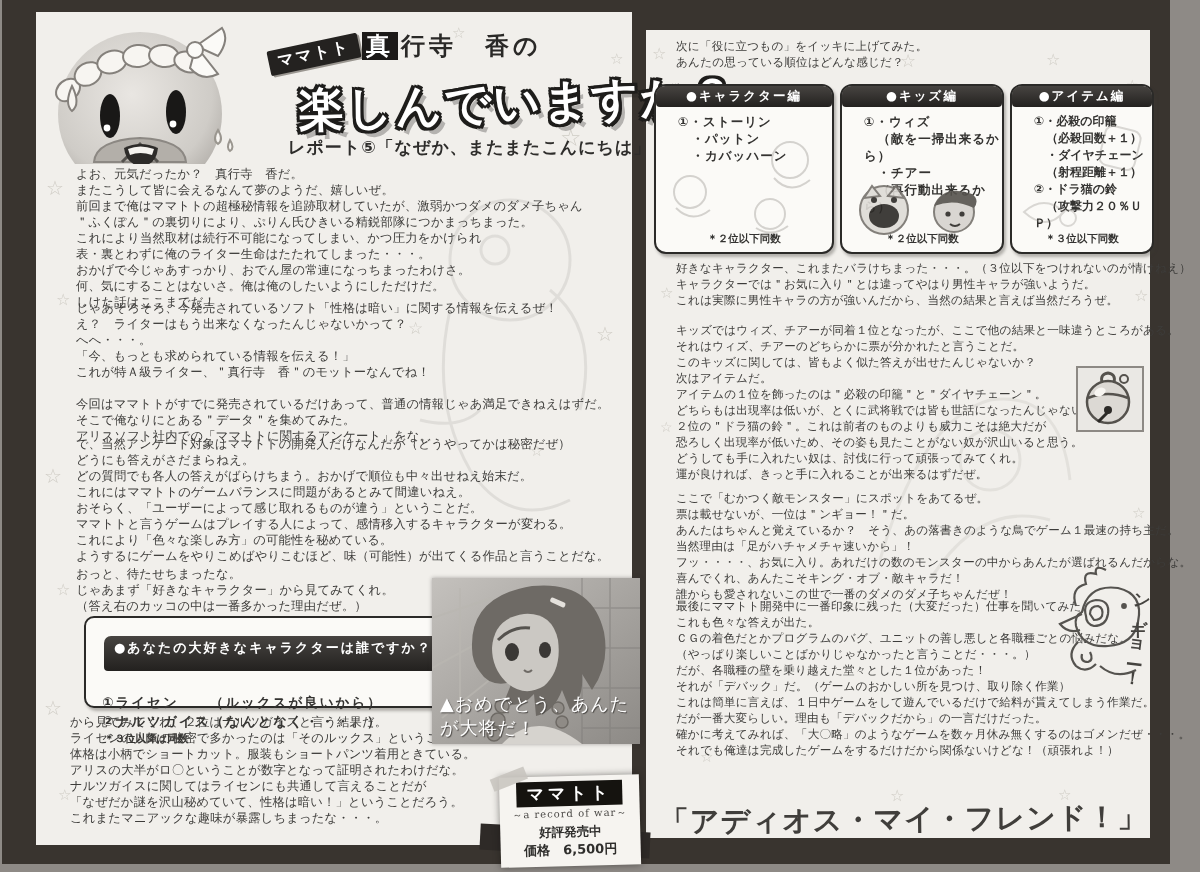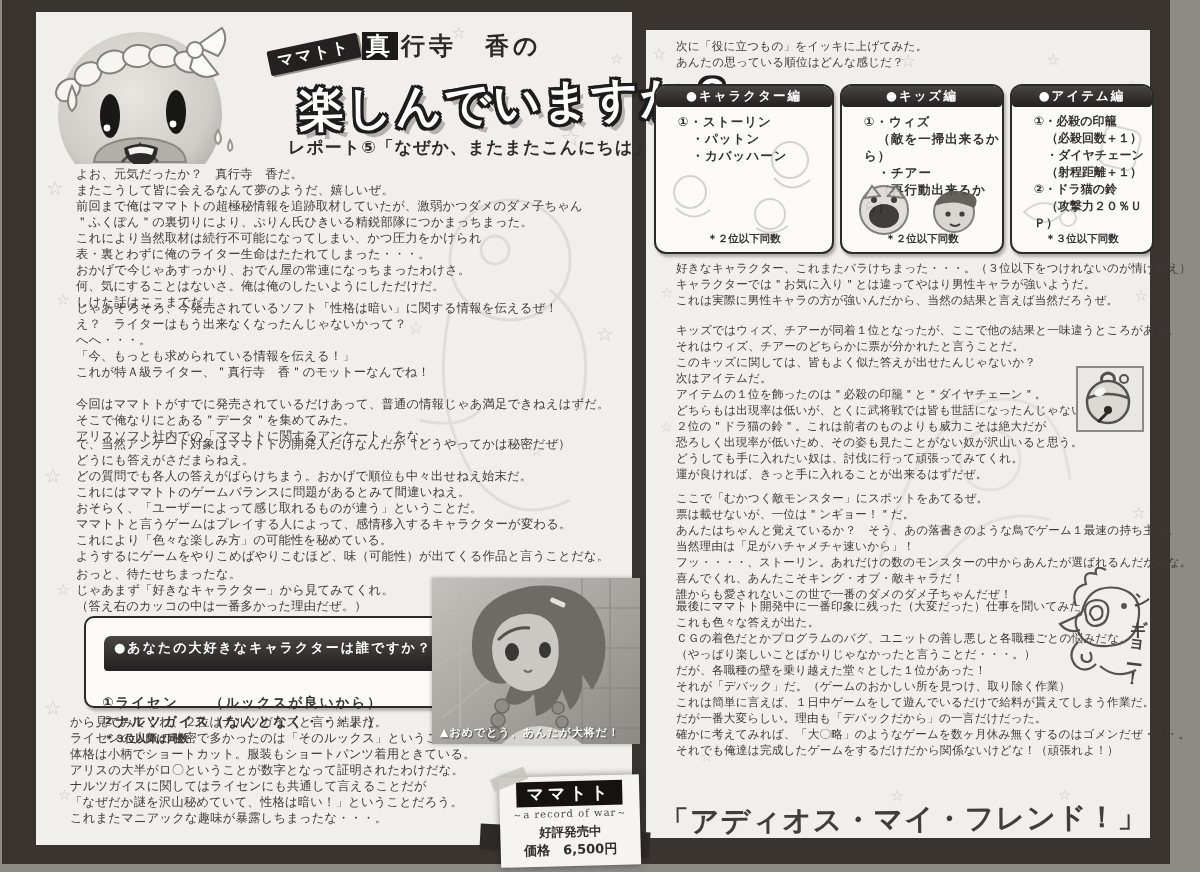--- a/index.html
+++ b/index.html
@@ -33,21 +33,21 @@
   .fbox-note{padding:1px 0 0 18px;font-size:10.5px;font-weight:600;color:#343331;}
   .rbox{position:absolute;top:84px;background:#fbfaf7;border:2px solid #2b2a28;border-radius:12px;height:166px;
         box-shadow:2px 3px 3px rgba(60,56,52,.35);}
   .rbox-bar{margin:0;background:linear-gradient(#474441,#23211f);color:#fff;border-radius:9px 9px 4px 4px;
         font-size:12.5px;font-weight:700;letter-spacing:2px;text-align:center;padding:2px 0;}
   .rbox-lines{padding:6px 0 0 22px;font-size:12.5px;font-weight:600;letter-spacing:1px;line-height:17px;color:#343331;}
   .rbox-note{position:absolute;bottom:6px;width:100%;text-align:center;font-size:10.5px;font-weight:600;color:#343331;}
   .sketch{position:absolute;pointer-events:none;}
   .photo{position:absolute;left:432px;top:578px;width:208px;height:166px;overflow:hidden;
          box-shadow:0 0 4px rgba(50,46,44,.4);}
-  .photo-caption{position:absolute;left:8px;bottom:4px;color:#fff;font-size:11px;font-weight:700;
+  .photo-caption{position:absolute;left:8px;bottom:4px;color:#fff;font-size:18px;font-weight:400;
          letter-spacing:1px;text-shadow:1px 1px 1px #4a4744;}
   .product{position:absolute;left:500px;top:776px;width:140px;height:90px;background:#f6f4f0;text-align:center;
          transform:rotate(-1.5deg);box-shadow:0 0 7px rgba(20,18,16,.5);}
   .product-logo{display:inline-block;background:#15130f;color:#fff;font-weight:900;font-size:17px;
          padding:1px 10px;letter-spacing:4px;margin-top:5px;}
   .product-sub{font-family:"DejaVu Serif",serif;font-size:10px;color:#4a4845;letter-spacing:1px;margin-top:1px;}
   .product-status{font-size:12.5px;font-weight:700;color:#2f2e2c;margin-top:3px;}
   .product-price{font-size:13px;font-weight:700;color:#2f2e2c;}
   .tape{position:absolute;left:-8px;top:-5px;width:36px;height:13px;background:#c7c3bd;opacity:.85;transform:rotate(-20deg);}
   .corner-shadow{position:absolute;left:480px;top:828px;width:170px;height:26px;background:#2e2a27;transform:rotate(3deg);}
@@ -266,21 +266,21 @@
         <div>　（射程距離＋１）</div>
         <div>②・ドラ猫の鈴</div>
         <div>　（攻撃力２０％ＵＰ）</div>
       </div>
     <div class="rbox-note">＊３位以下同数</div>
   </div>
 
   <div class="tx rtx" style="left:676px;top:260px"><div>好きなキャラクター、これまたバラけちまった・・・。（３位以下をつけれないのが情けねえ）</div><div>キャラクターでは＂お気に入り＂とは違ってやはり男性キャラが強いようだ。</div><div>これは実際に男性キャラの方が強いんだから、当然の結果と言えば当然だろうぜ。</div></div>
   <div class="tx rtx" style="left:676px;top:322px"><div>キッズではウィズ、チアーが同着１位となったが、ここで他の結果と一味違うところがある。</div><div>それはウィズ、チアーのどちらかに票が分かれたと言うことだ。</div><div>このキッズに関しては、皆もよく似た答えが出せたんじゃないか？</div></div>
   <div class="tx rtx" style="left:676px;top:370px"><div>次はアイテムだ。</div><div>アイテムの１位を飾ったのは＂必殺の印籠＂と＂ダイヤチェーン＂。</div><div>どちらもは出現率は低いが、とくに武将戦では皆も世話になったんじゃないか？</div><div>２位の＂ドラ猫の鈴＂。これは前者のものよりも威力こそは絶大だが</div><div>恐ろしく出現率が低いため、その姿も見たことがない奴が沢山いると思う。</div><div>どうしても手に入れたい奴は、討伐に行って頑張ってみてくれ。</div><div>運が良ければ、きっと手に入れることが出来るはずだぜ。</div></div>
-  <div class="tx rtx" style="left:676px;top:490px"><div>ここで「むかつく敵モンスター」にスポットをあてるぜ。</div><div>票は載せないが、一位は＂ンギョー！＂だ。</div><div>あんたはちゃんと覚えているか？　そう、あの落書きのような鳥でゲーム１最速の持ち主だ。</div><div>当然理由は「足がハチャメチャ速いから」！</div><div>フッ・・・・、ストーリン。あれだけの数のモンスターの中からあんたが選ばれるんだからな。</div><div>喜んでくれ、あんたこそキング・オブ・敵キャラだ！</div><div>誰からも愛されないこの世で一番のダメのダメ子ちゃんだぜ！</div></div>
+  <div class="tx rtx" style="left:676px;top:490px"><div>ここで「むかつく敵モンスター」にスポットをあてるぜ。</div><div>票は載せないが、一位は＂ンギョー！＂だ。</div><div>あんたはちゃんと覚えているか？　そう、あの落書きのような鳥でゲーム１最速の持ち主だ。</div><div>当然理由は「足がハチャメチャ速いから」！</div><div>フッ・・・・、お気に入り。あれだけの数のモンスターの中からあんたが選ばれるんだからな。</div><div>喜んでくれ、あんたこそキング・オブ・敵キャラだ！</div><div>誰からも愛されないこの世で一番のダメのダメ子ちゃんだぜ！</div></div>
   <div class="tx rtx" style="left:676px;top:598px"><div>最後にママトト開発中に一番印象に残った（大変だった）仕事を聞いてみた。</div><div>これも色々な答えが出た。</div><div>ＣＧの着色だとかプログラムのバグ、ユニットの善し悪しと各職種ごとの悩みだな。</div><div>（やっぱり楽しいことばかりじゃなかったと言うことだ・・・。）</div><div>だが、各職種の壁を乗り越えた堂々とした１位があった！</div><div>それが「デバック」だ。（ゲームのおかしい所を見つけ、取り除く作業）</div><div>これは簡単に言えば、１日中ゲームをして遊んでいるだけで給料が貰えてしまう作業だ。</div><div>だが一番大変らしい。理由も「デバックだから」の一言だけだった。</div><div>確かに考えてみれば、「大〇略」のようなゲームを数ヶ月休み無くするのはゴメンだぜ・・・。</div><div>それでも俺達は完成したゲームをするだけだから関係ないけどな！（頑張れよ！）</div></div>
 
   <svg class="bell" width="68" height="66" viewBox="0 0 68 66">
     <rect x="1" y="1" width="66" height="64" fill="#eae8e4" stroke="#8d8984" stroke-width="2"></rect>
     <circle cx="32" cy="36" r="21" fill="#dcd9d4" stroke="#55524d" stroke-width="2.5"></circle>
     <path d="M26 16 Q24 8 32 7 Q40 8 38 16" fill="none" stroke="#55524d" stroke-width="3"></path>
     <path d="M12 32 Q32 24 52 32" fill="none" stroke="#55524d" stroke-width="2.5"></path>
     <circle cx="32" cy="44" r="4" fill="#2c2a27"></circle>
     <path d="M32 46 L22 56" stroke="#2c2a27" stroke-width="3"></path>
     <ellipse cx="24" cy="26" rx="6" ry="4" fill="#f7f5f1" transform="rotate(-24 24 26)"></ellipse>

